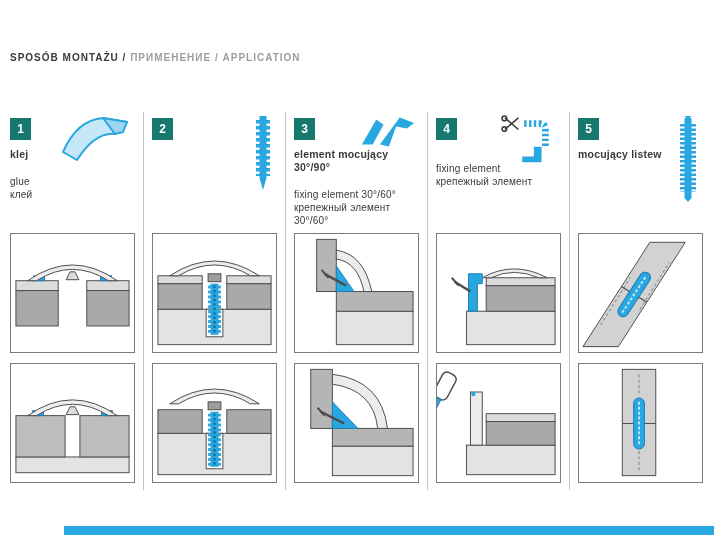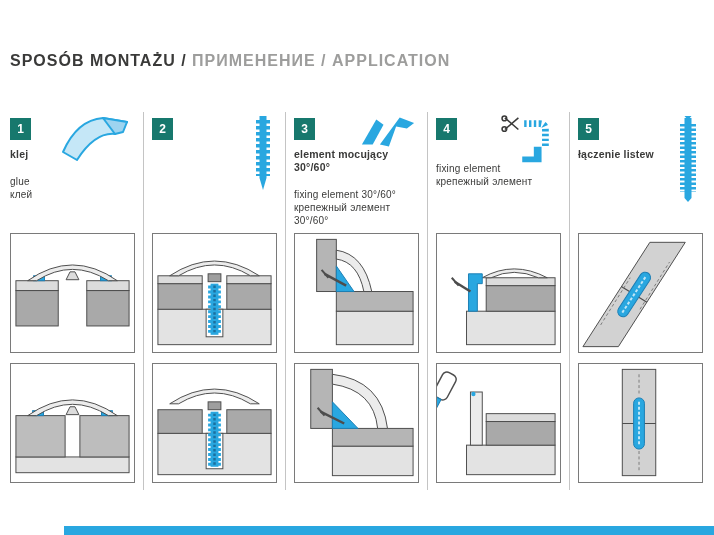--- a/index.html
+++ b/index.html
@@ -1,19 +1,19 @@
 <!DOCTYPE html>
 <html><head>
 <meta charset="utf-8">
 <style>
   * { margin:0; padding:0; box-sizing:border-box; }
   html,body { width:714px; height:535px; background:#ffffff; overflow:hidden; }
   body { font-family:"Liberation Sans", sans-serif; position:relative; }
 
-  .header { position:absolute; left:10px; top:52px; font-size:16px; font-weight:bold; letter-spacing:1px; white-space:nowrap; }
+  .header { position:absolute; left:10px; top:52px; font-size:10px; font-weight:bold; letter-spacing:1px; white-space:nowrap; }
   .header .t1 { color:#3a3a39; }
   .header .t2 { color:#9d9d9c; }
 
   .columns { position:absolute; left:10px; top:112px; display:flex; align-items:flex-start; }
   .divider { width:1px; height:378px; background:#c4c4c4; margin:0 8px; }
   .col { width:125px; height:378px; position:relative; }
 
   .badge { position:absolute; left:0; top:6px; width:21px; height:22px; background:#17786d;
            color:#ffffff; font-weight:bold; font-size:12px; display:flex; align-items:center; justify-content:center; }
   .icon { position:absolute; top:0; right:0; }
@@ -132,21 +132,21 @@
         <span>3</span>
       </div>
     <div class="icon" style="top:2px; right:2px;">
       <svg width="58" height="36" viewBox="0 0 62 40">
         <polygon points="2,34 18,6 26,12 14,34" fill="#29a7e0"></polygon>
         <polygon points="22,34 44,4 60,10 52,16 40,14 32,36" fill="#29a7e0"></polygon>
       </svg>
     </div>
     <div class="texts">
       <div class="title">element mocujący
-30°/60°</div>
+30°/90°</div>
       <div class="subtitle">fixing element 30°/60°
 крепежный элемент
 30°/60°</div>
     </div>
     <div class="figures">
       <div class="figure">
         <svg viewBox="0 0 125 119">
           <rect x="22" y="5" width="20" height="53" fill="#b5b5b5" stroke="#4d4d4d"></rect>
           <rect x="42" y="78" width="78" height="34" fill="#e3e3e3" stroke="#4d4d4d"></rect>
           <rect x="42" y="58" width="78" height="20" fill="#b5b5b5" stroke="#4d4d4d"></rect>
@@ -228,21 +228,21 @@
       </div>
     <div class="icon" style="top:2px; right:4px;">
       <svg width="22" height="88" viewBox="0 0 22 88">
         <line x1="11" y1="10" x2="11" y2="78" stroke="#29a7e0" stroke-width="16" stroke-dasharray="2.5 2"></line>
         <rect x="7.5" y="4" width="7" height="80" fill="#29a7e0"></rect>
         <polygon points="7.5,2 14.5,2 11,6" fill="#29a7e0"></polygon>
         <polygon points="7.5,84 14.5,84 11,88" fill="#29a7e0"></polygon>
       </svg>
     </div>
     <div class="texts">
-      <div class="title">łączenie listew</div>
+      <div class="title">mocujący listew</div>
     </div>
     <div class="figures">
       <div class="figure">
         <svg viewBox="0 0 125 119">
           <polygon points="4,114 72,8 108,8 40,114" fill="#d2d2d2" stroke="#4d4d4d"></polygon>
           <line x1="43" y1="53" x2="69" y2="69" stroke="#4d4d4d" stroke-width="1.2"></line>
           <line x1="22" y1="92" x2="52" y2="44" stroke="#7a7a7a" stroke-width="1" stroke-dasharray="3 2.5"></line>
           <line x1="62" y1="76" x2="92" y2="28" stroke="#7a7a7a" stroke-width="1" stroke-dasharray="3 2.5"></line>
           <g transform="translate(56,61) rotate(-57)">
             <rect x="-26" y="-5.5" width="52" height="11" rx="5.5" fill="#29a7e0" stroke="#1d7fb5"></rect>

